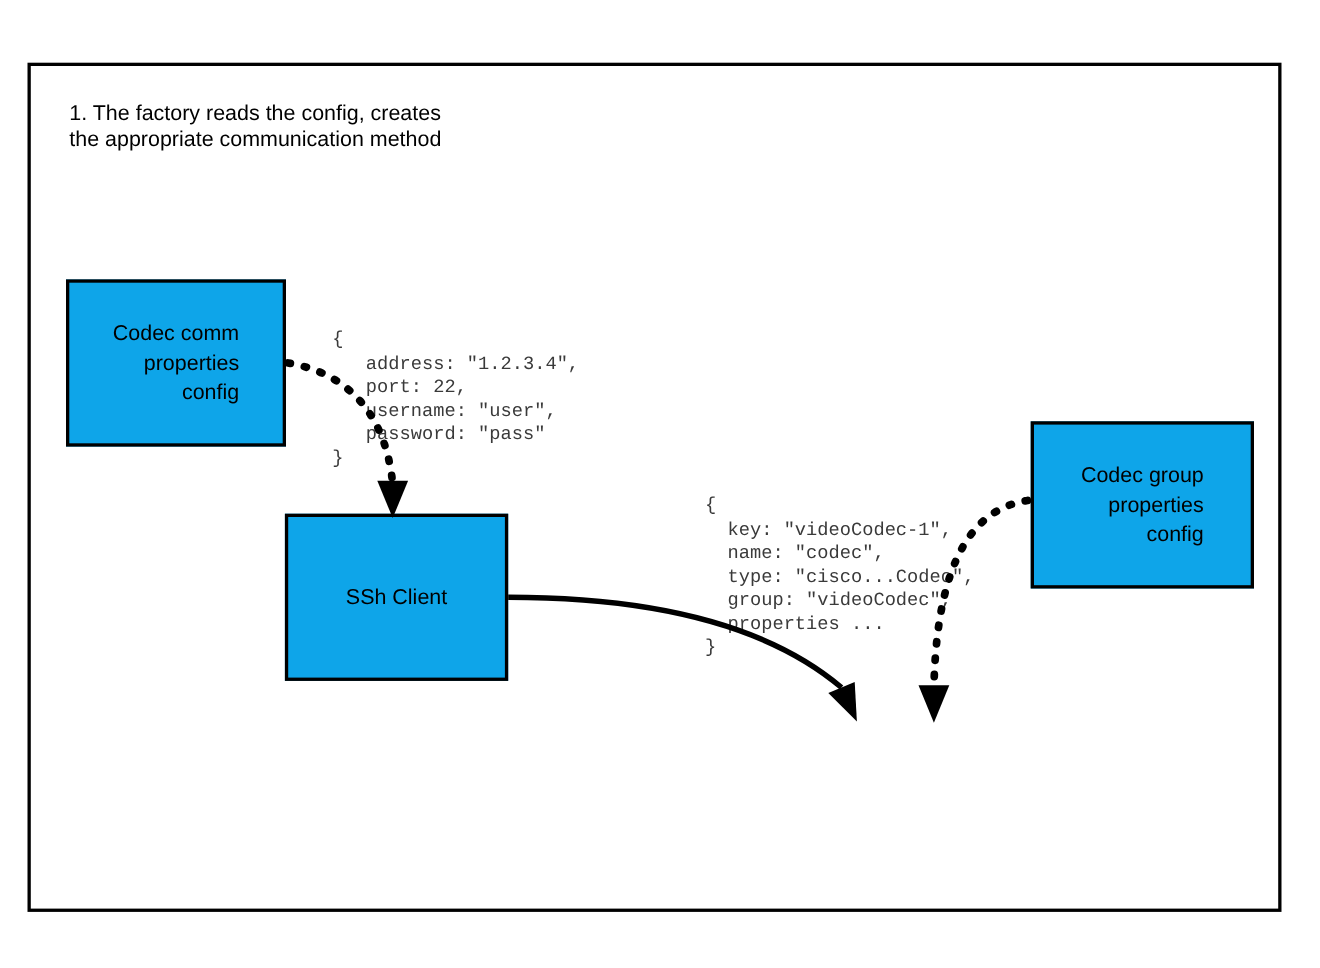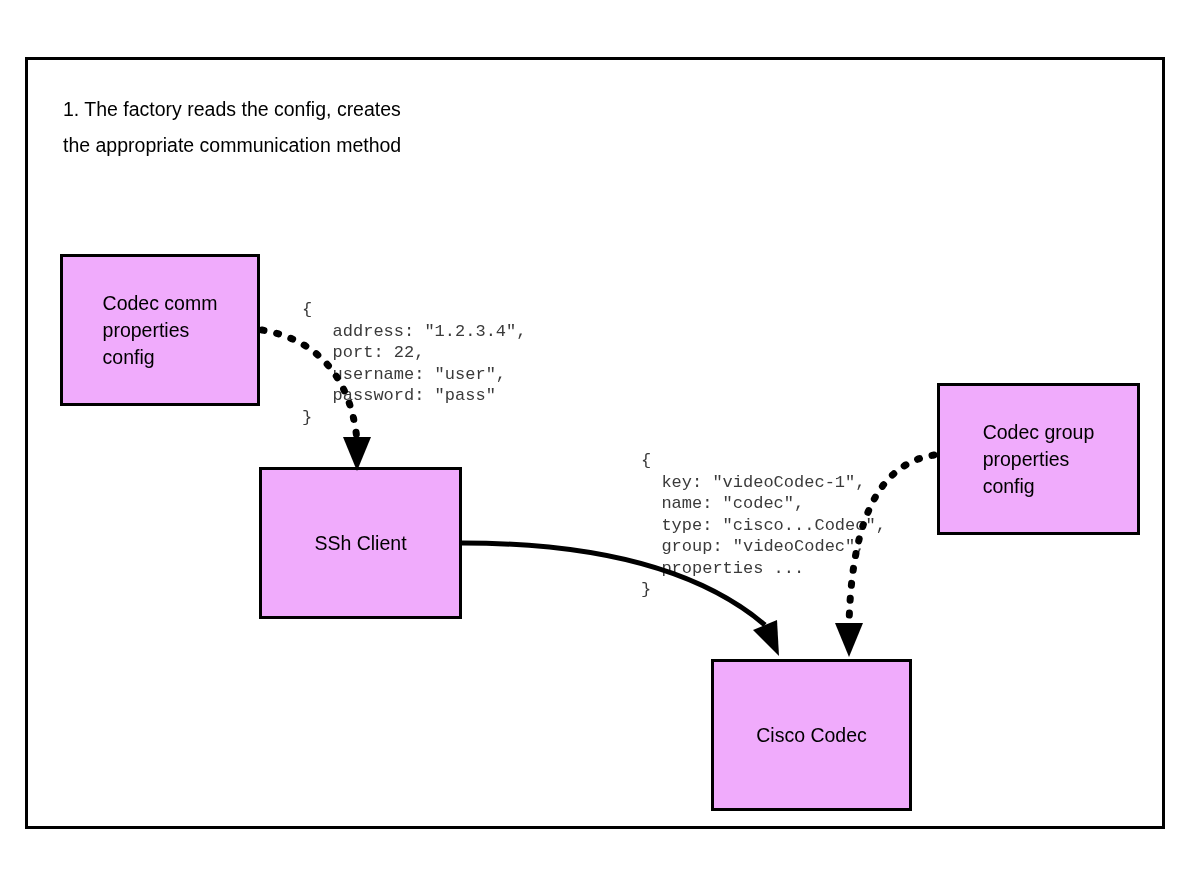--- a/index.html
+++ b/index.html
@@ -26,36 +26,36 @@
     width: 1140px;
     height: 772px;
     border: 3px solid #000000;
     box-sizing: border-box;
     background: #ffffff;
   }
   .note {
     position: absolute;
     font-family: "Liberation Sans", sans-serif;
     font-size: 19.5px;
-    line-height: 36px;
+    line-height: 24px;
     color: #000000;
     white-space: pre-line;
   }
   #note-1 { left: 63px; top: 91px; width: 430px; }
   #note-2 { left: 667px; top: 91px; width: 460px; }
 
   .box {
     position: absolute;
     border: 3px solid #000000;
     box-sizing: border-box;
-    background: #f0abfc;
+    background: #0ea5e9;
     display: flex;
     align-items: center;
     justify-content: center;
-    text-align: left;
+    text-align: right;
     font-size: 19.5px;
     line-height: 27px;
     white-space: pre-line;
   }
   #box-comm-config { left: 60px; top: 254px; width: 200px; height: 152px; }
   #box-ssh-client  { left: 259px; top: 467px; width: 203px; height: 152px; }
   #box-other-config{ left: 937px; top: 383px; width: 203px; height: 152px; }
   #box-cisco-codec { left: 711px; top: 659px; width: 201px; height: 152px; }
 
   .code {
@@ -102,21 +102,20 @@
   <div class="box" id="box-comm-config">Codec comm
 properties
 config</div>
 
   <div class="box" id="box-ssh-client">SSh Client</div>
 
   <div class="box" id="box-other-config">Codec group
 properties
 config</div>
 
-  <div class="box" id="box-cisco-codec">Cisco Codec</div>
 
   <div class="code" id="code-comm">{
    address: "1.2.3.4",
    port: 22,
    username: "user",
    password: "pass"
 }</div>
 
   <div class="code" id="code-other">{
   key: "videoCodec-1",

